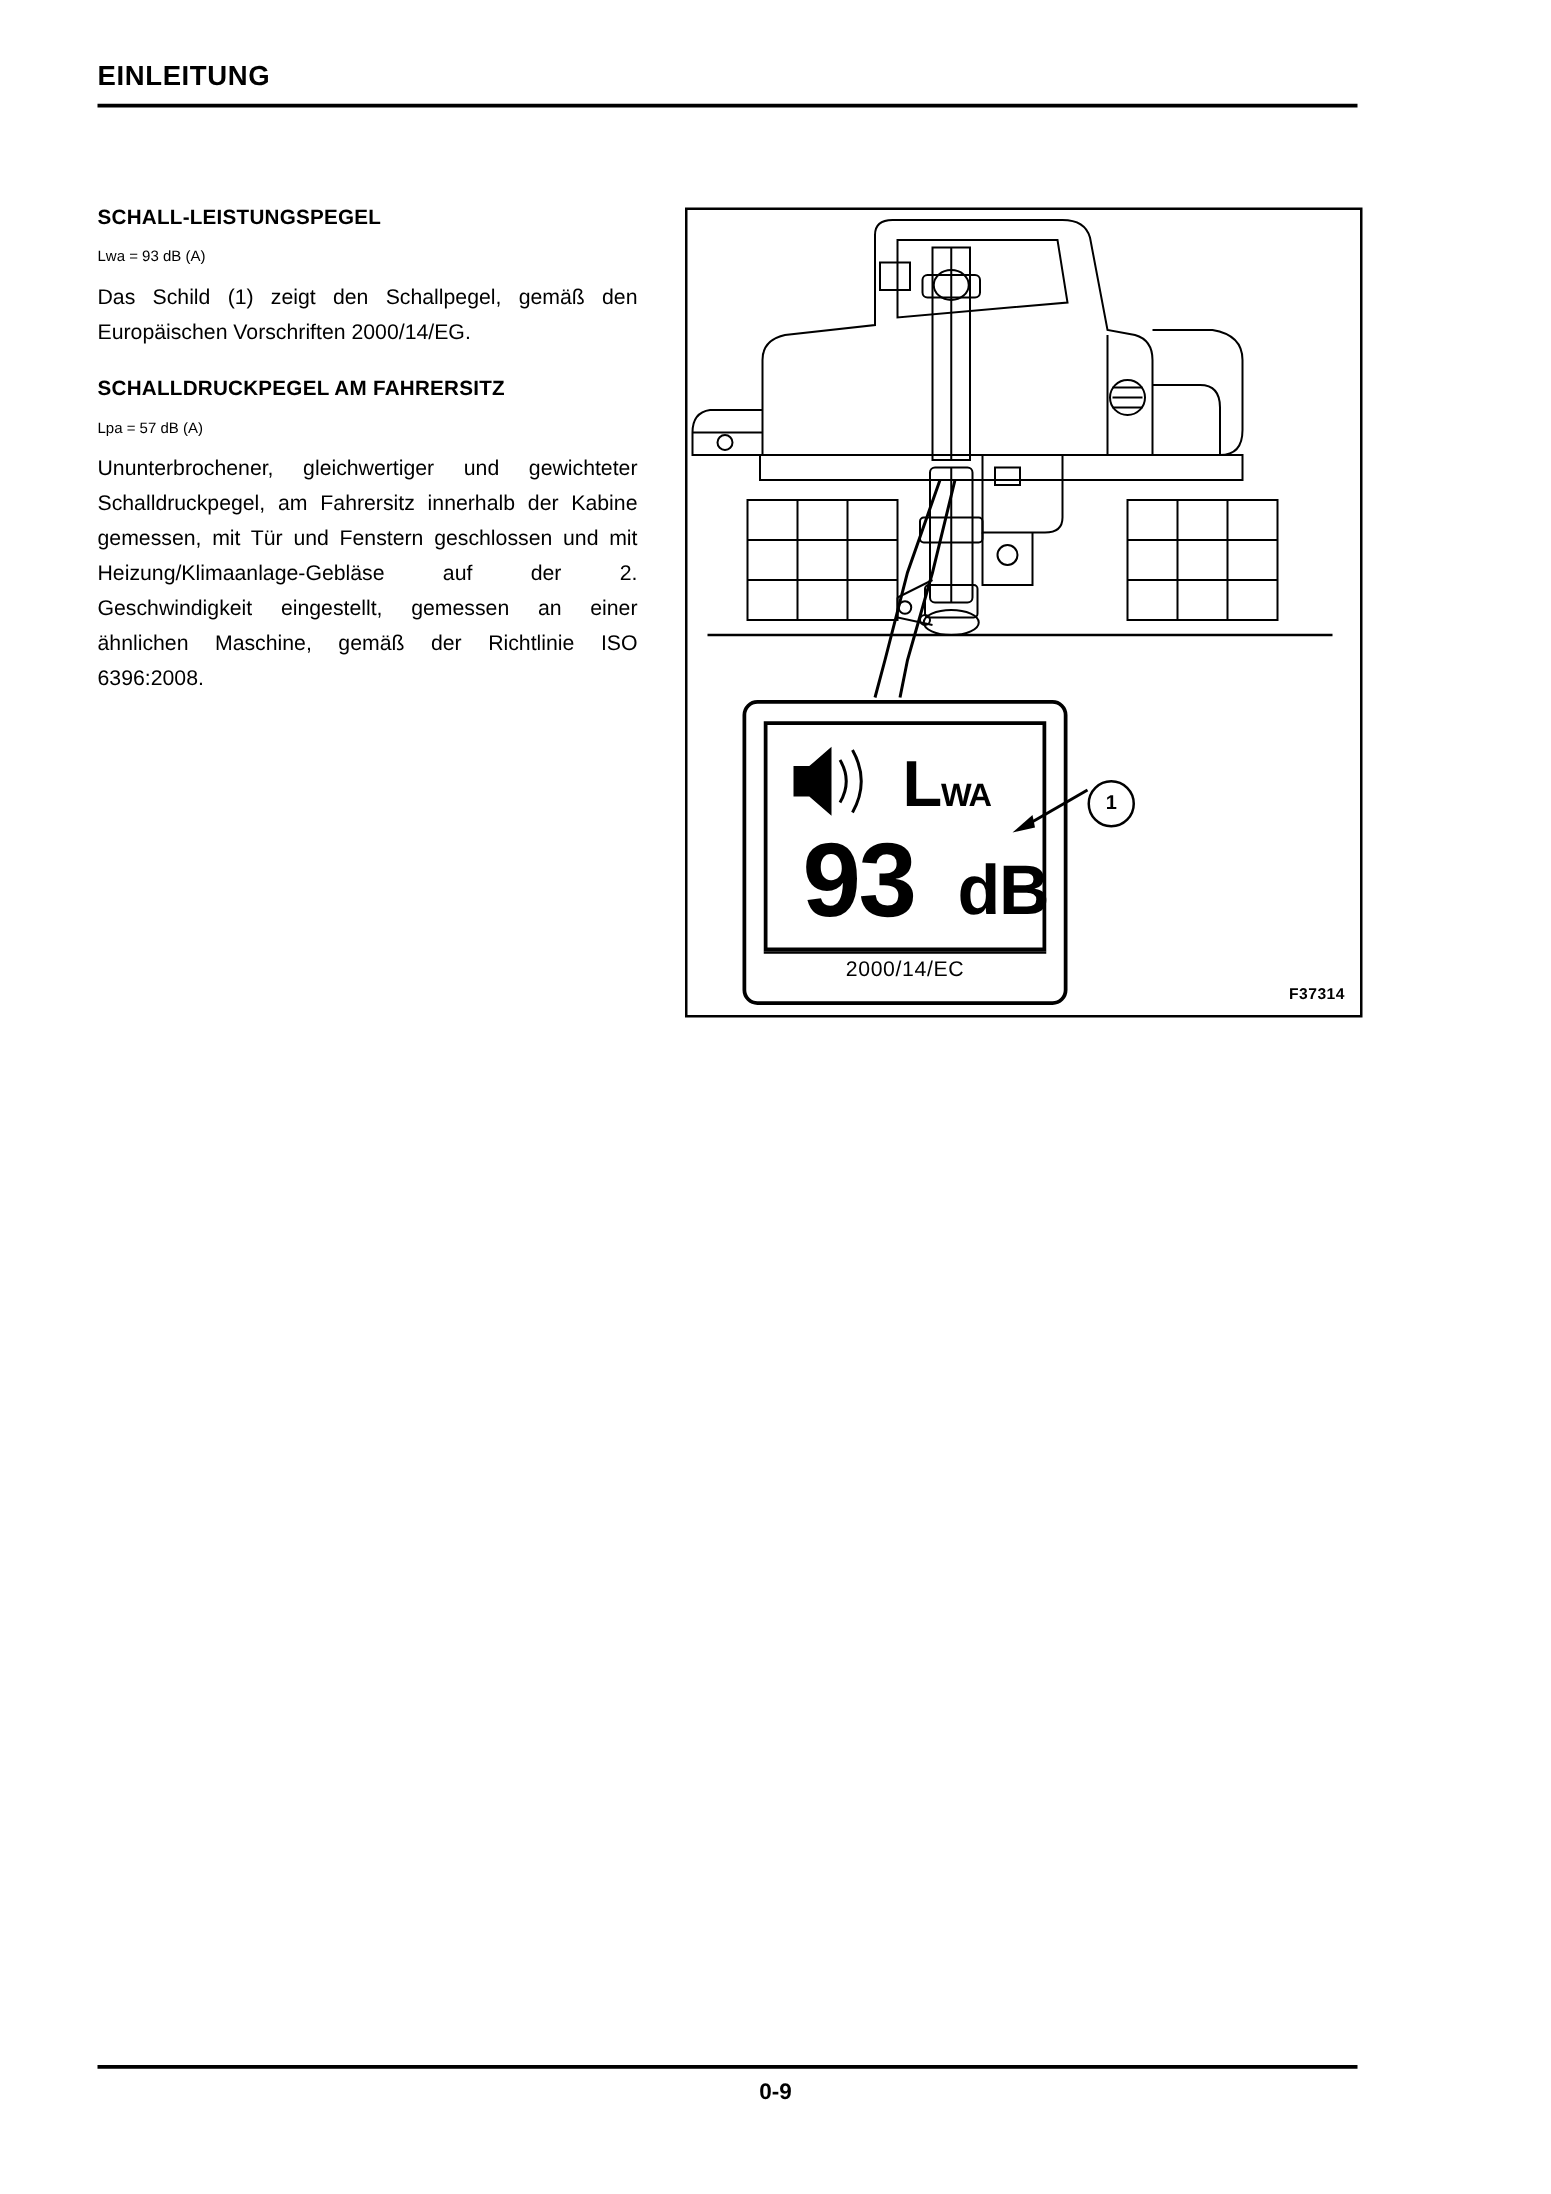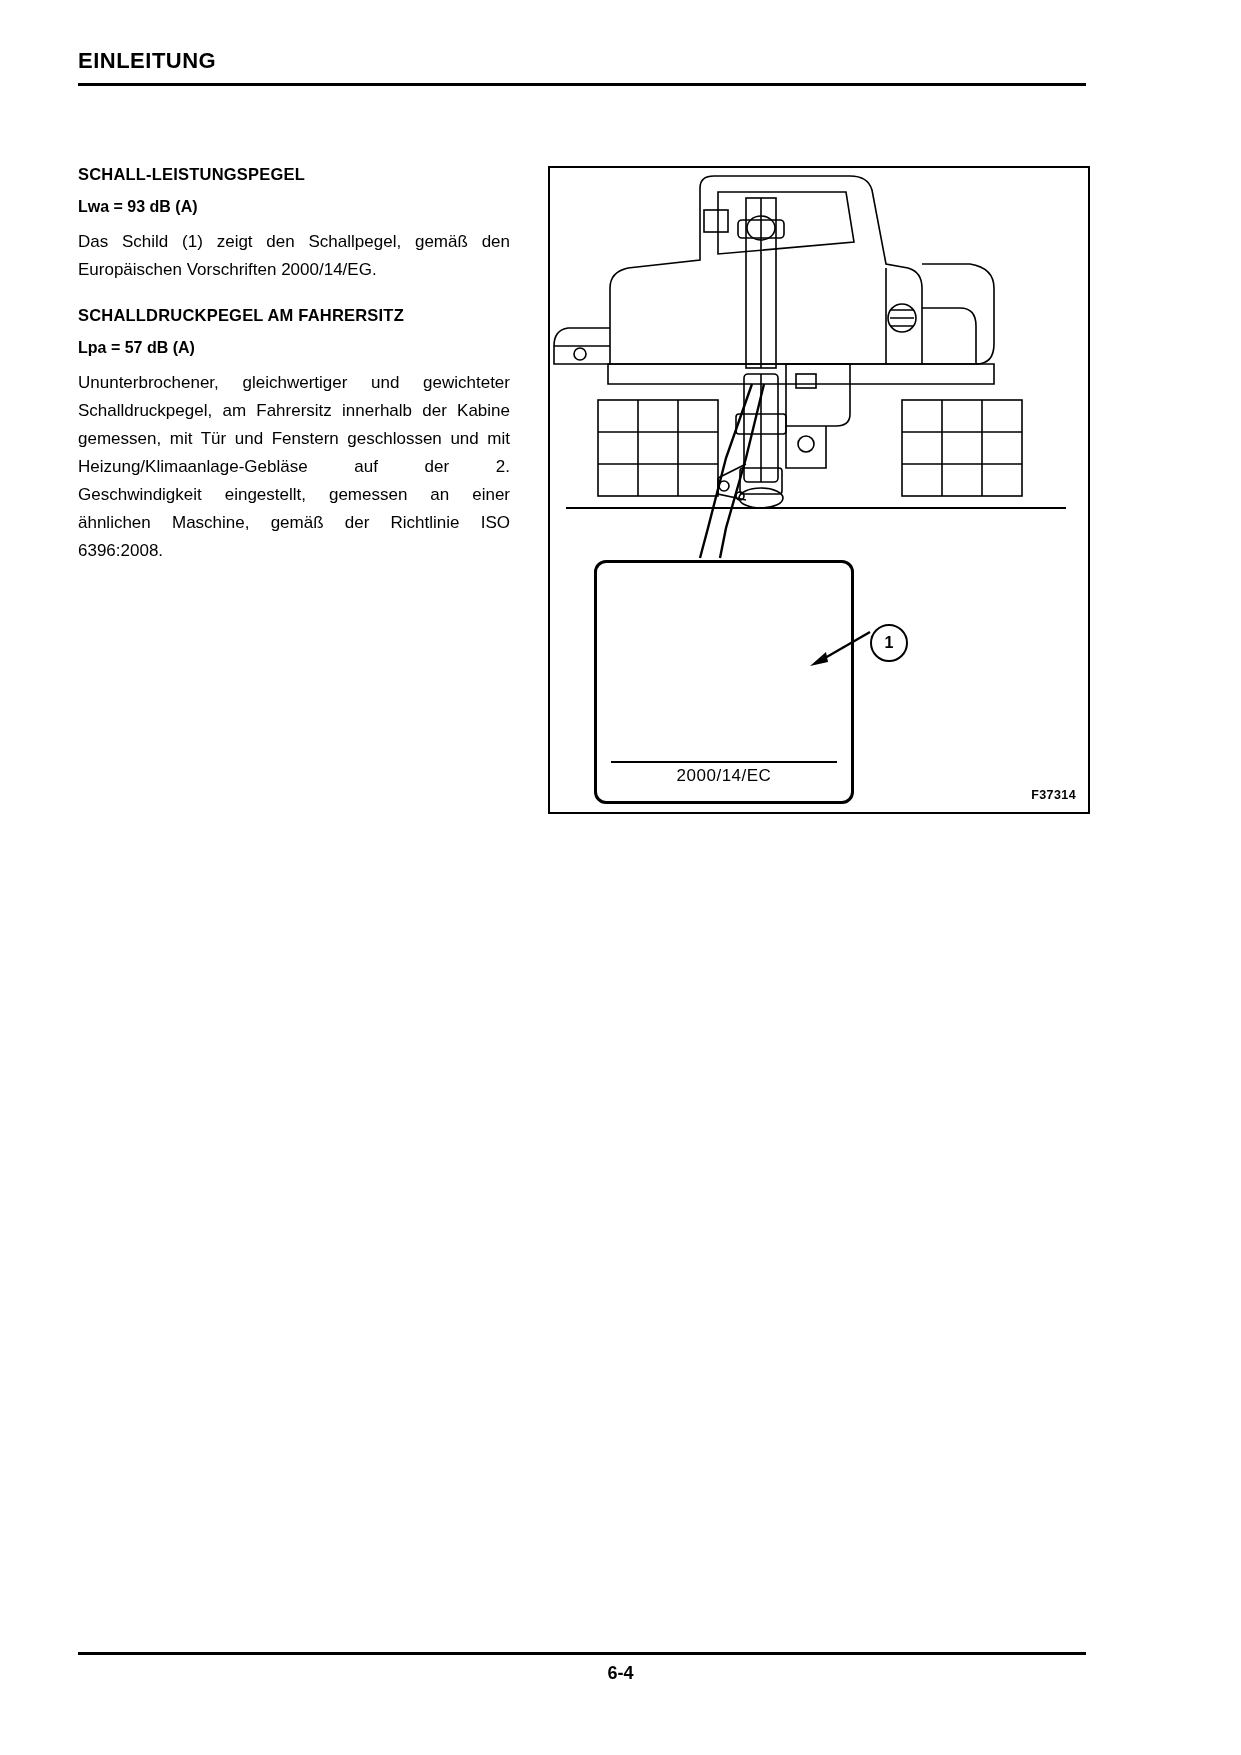--- a/index.html
+++ b/index.html
@@ -56,22 +56,22 @@
     top: 165px;
     width: 432px;
   }
   .sub-bold {
     font-size: 16.5px;
     font-weight: bold;
     margin: 0 0 14px 0;
     letter-spacing: 0.2px;
   }
   .sub-bold2 {
-    font-size: 16px;
-    font-weight: bold;
+    font-size: 12px;
+    font-weight: normal;
     margin: 0 0 12px 0;
   }
   .para {
     font-size: 17px;
     line-height: 28px;
     margin: 0 0 22px 0;
     text-align: justify;
   }
   .para.last { margin-bottom: 0; }
 
@@ -283,31 +283,43 @@
 
         <path d="M202 216 L176 290 L158 360 L150 390" stroke-width="2.4"></path>
         <path d="M214 216 L196 290 L176 360 L170 390" stroke-width="2.4"></path>
 
         <circle cx="352" cy="150" r="14"></circle>
         <path d="M340 150 L364 150 M340 158 L364 158 M340 142 L364 142"></path>
       </g>
     </svg>
 
     <div class="plate">
+      <div class="plate-inner">
+        <svg class="speaker" width="70" height="62" viewBox="0 0 70 62" style="position:absolute;left:14px;top:14px;">
+          <g fill="none" stroke="#000" stroke-width="2.4">
+            <path d="M8 20 L20 20 L36 6 L36 56 L20 42 L8 42 Z" fill="#000"></path>
+            <path d="M44 14 Q54 31 44 48"></path>
+            <path d="M54 6 Q68 31 54 56"></path>
+          </g>
+        </svg>
+        <div class="lwa"><span>L</span><span class="sub">WA</span></div>
+        <div class="db-num">93</div>
+        <div class="db-unit">dB</div>
+      </div>
       <div class="plate-divider"></div>
       <div class="plate-norm">2000/14/EC</div>
     </div>
 
     <svg width="70" height="40" viewBox="0 0 70 40" style="position:absolute;left:256px;top:460px;">
       <g stroke="#000" stroke-width="2.4" fill="none">
         <line x1="64" y1="4" x2="12" y2="34"></line>
         <polygon points="4,38 20,24 22,34" fill="#000" stroke="none"></polygon>
       </g>
     </svg>
     <div class="callout-circle">1</div>
 
     <div class="fig-code">F37314</div>
   </div>
 
   <div class="footer-rule"></div>
-  <div class="footer-page">6-4</div>
+  <div class="footer-page">0-9</div>
 
 </div>
 
 </body></html>

